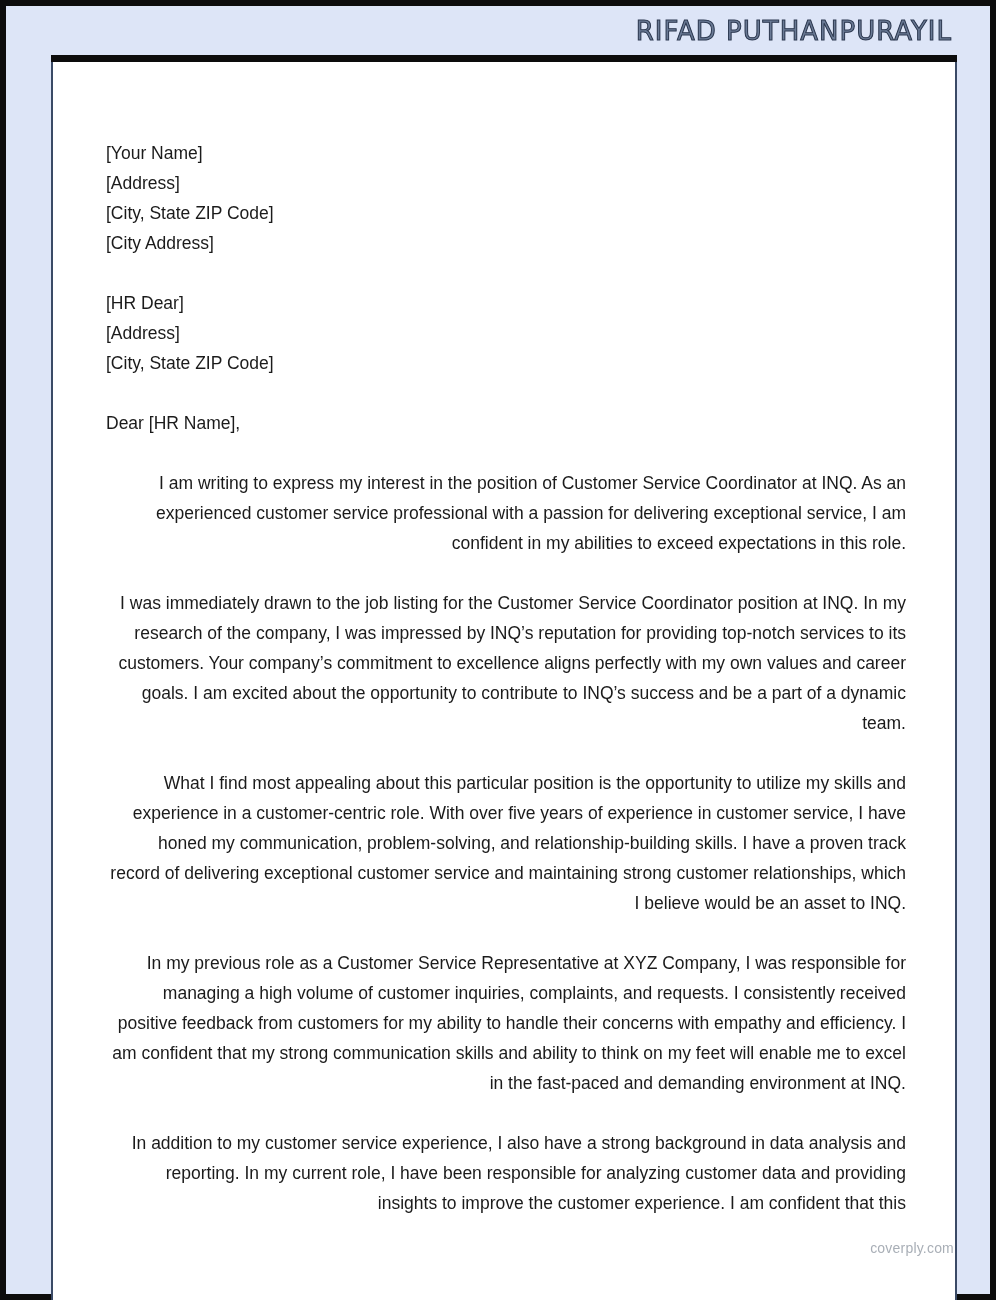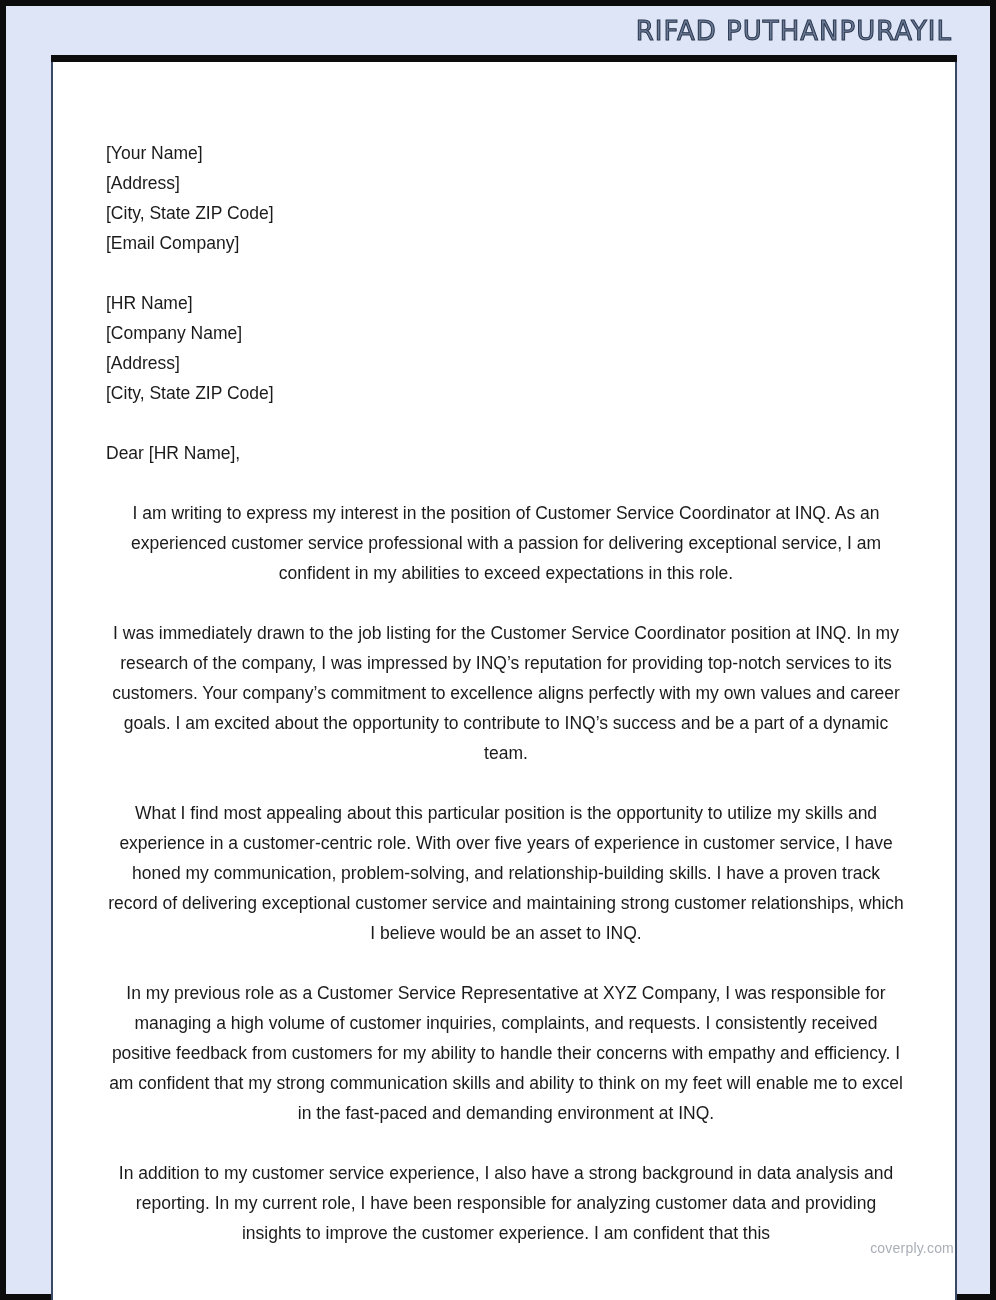--- a/index.html
+++ b/index.html
@@ -76,21 +76,21 @@
     line-height: 30px;
     color: #1b1b1b;
     margin-top: 32px;
   }
   .block.spaced {
     margin-top: 30px;
   }
   .block.para {
     margin-top: 30px;
     line-height: 30px;
-    text-align: center;
+    text-align: right;
   }
   .addr-line {
     white-space: pre;
   }
   .watermark {
     position: absolute;
     right: 36px;
     bottom: 38px;
     font-family: "Liberation Sans", sans-serif;
     font-size: 14px;
@@ -110,26 +110,25 @@
   </div>
   <div class="header-rule"></div>
 
   <div class="letter">
     <div class="letter-inner">
 
       <div class="block">
         <div class="addr-line">[Your Name]</div>
         <div class="addr-line">[Address]</div>
         <div class="addr-line">[City, State ZIP Code]</div>
-        <div class="addr-line">[Email Company]</div>
+        <div class="addr-line">[City Address]</div>
       </div>
 
       <div class="block spaced">
-        <div class="addr-line">[HR Name]</div>
-        <div class="addr-line">[Company Name]</div>
+        <div class="addr-line">[HR Dear]</div>
         <div class="addr-line">[Address]</div>
         <div class="addr-line">[City, State ZIP Code]</div>
       </div>
 
       <div class="block spaced">Dear [HR Name],</div>
 
       <div class="block para">I am writing to express my interest in the position of Customer Service Coordinator at INQ. As an experienced customer service professional with a passion for delivering exceptional service, I am confident in my abilities to exceed expectations in this role.</div>
       <div class="block para">I was immediately drawn to the job listing for the Customer Service Coordinator position at INQ. In my research of the company, I was impressed by INQ’s reputation for providing top-notch services to its customers. Your company’s commitment to excellence aligns perfectly with my own values and career goals. I am excited about the opportunity to contribute to INQ’s success and be a part of a dynamic team.</div>
       <div class="block para">What I find most appealing about this particular position is the opportunity to utilize my skills and experience in a customer-centric role. With over five years of experience in customer service, I have honed my communication, problem-solving, and relationship-building skills. I have a proven track record of delivering exceptional customer service and maintaining strong customer relationships, which I believe would be an asset to INQ.</div>
       <div class="block para">In my previous role as a Customer Service Representative at XYZ Company, I was responsible for managing a high volume of customer inquiries, complaints, and requests. I consistently received positive feedback from customers for my ability to handle their concerns with empathy and efficiency. I am confident that my strong communication skills and ability to think on my feet will enable me to excel in the fast-paced and demanding environment at INQ.</div>

